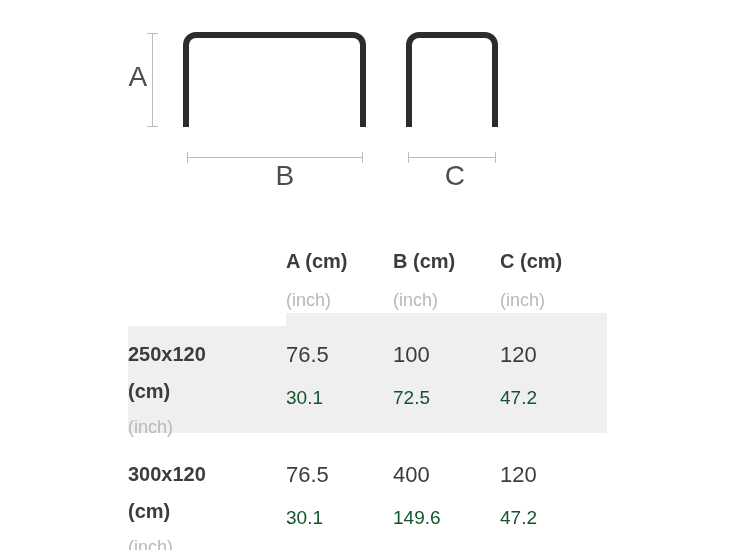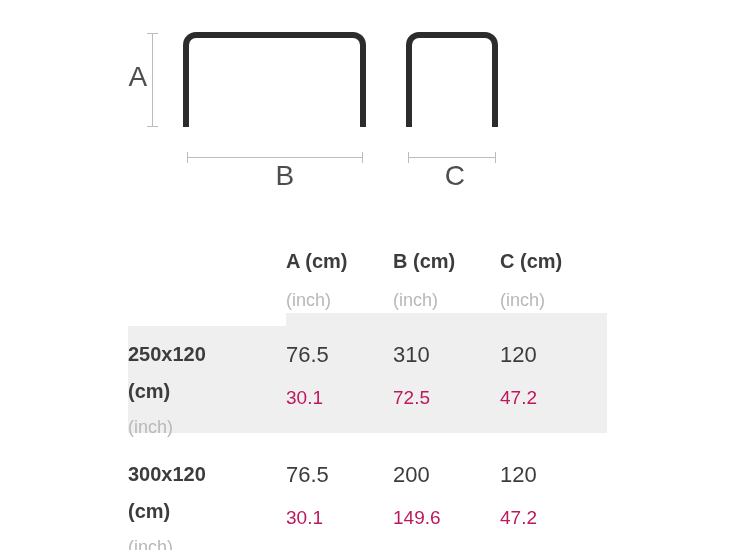--- a/index.html
+++ b/index.html
@@ -54,21 +54,21 @@
   .head-secondary { font-size: 18px; color: #b8b8b8; line-height: 1; }
 
   .row-hl { background: #f0eff0; }
 
   .label-cell { justify-content: center; padding-top: 20px; gap: 17px; margin-top: 13px; }
   .label-size, .label-unit { font-size: 20px; font-weight: 700; color: #3c3c3c; line-height: 1; }
   .label-alt { font-size: 18px; color: #b8b8b8; line-height: 1; }
 
   .value-cell { justify-content: center; padding-top: 4px; gap: 22px; }
   .val-cm { font-size: 22px; color: #3c3c3c; line-height: 1; }
-  .val-inch { font-size: 19px; color: #be185d; line-height: 1; }
+  .val-inch { font-size: 19px; color: #14532d; line-height: 1; }
 </style>
 </head>
 <body>
 
 <div class="canvas">
 
   <div class="diagram">
 
     <div class="vdim">
       <span class="tick t-top"></span>
@@ -111,39 +111,39 @@
     <div class="cell label-cell row-hl">
       <span class="label-size">250x120</span>
       <span class="label-unit">(cm)</span>
       <span class="label-alt">(inch)</span>
     </div>
     <div class="cell value-cell row-hl">
       <span class="val-cm">76.5</span>
       <span class="val-inch">30.1</span>
     </div>
     <div class="cell value-cell row-hl">
-      <span class="val-cm">310</span>
+      <span class="val-cm">100</span>
       <span class="val-inch">72.5</span>
     </div>
     <div class="cell value-cell row-hl">
       <span class="val-cm">120</span>
       <span class="val-inch">47.2</span>
     </div>
 
     <div class="cell label-cell">
       <span class="label-size">300x120</span>
       <span class="label-unit">(cm)</span>
       <span class="label-alt">(inch)</span>
     </div>
     <div class="cell value-cell">
       <span class="val-cm">76.5</span>
       <span class="val-inch">30.1</span>
     </div>
     <div class="cell value-cell">
-      <span class="val-cm">200</span>
+      <span class="val-cm">400</span>
       <span class="val-inch">149.6</span>
     </div>
     <div class="cell value-cell">
       <span class="val-cm">120</span>
       <span class="val-inch">47.2</span>
     </div>
 
   </div>
 </div>
 

